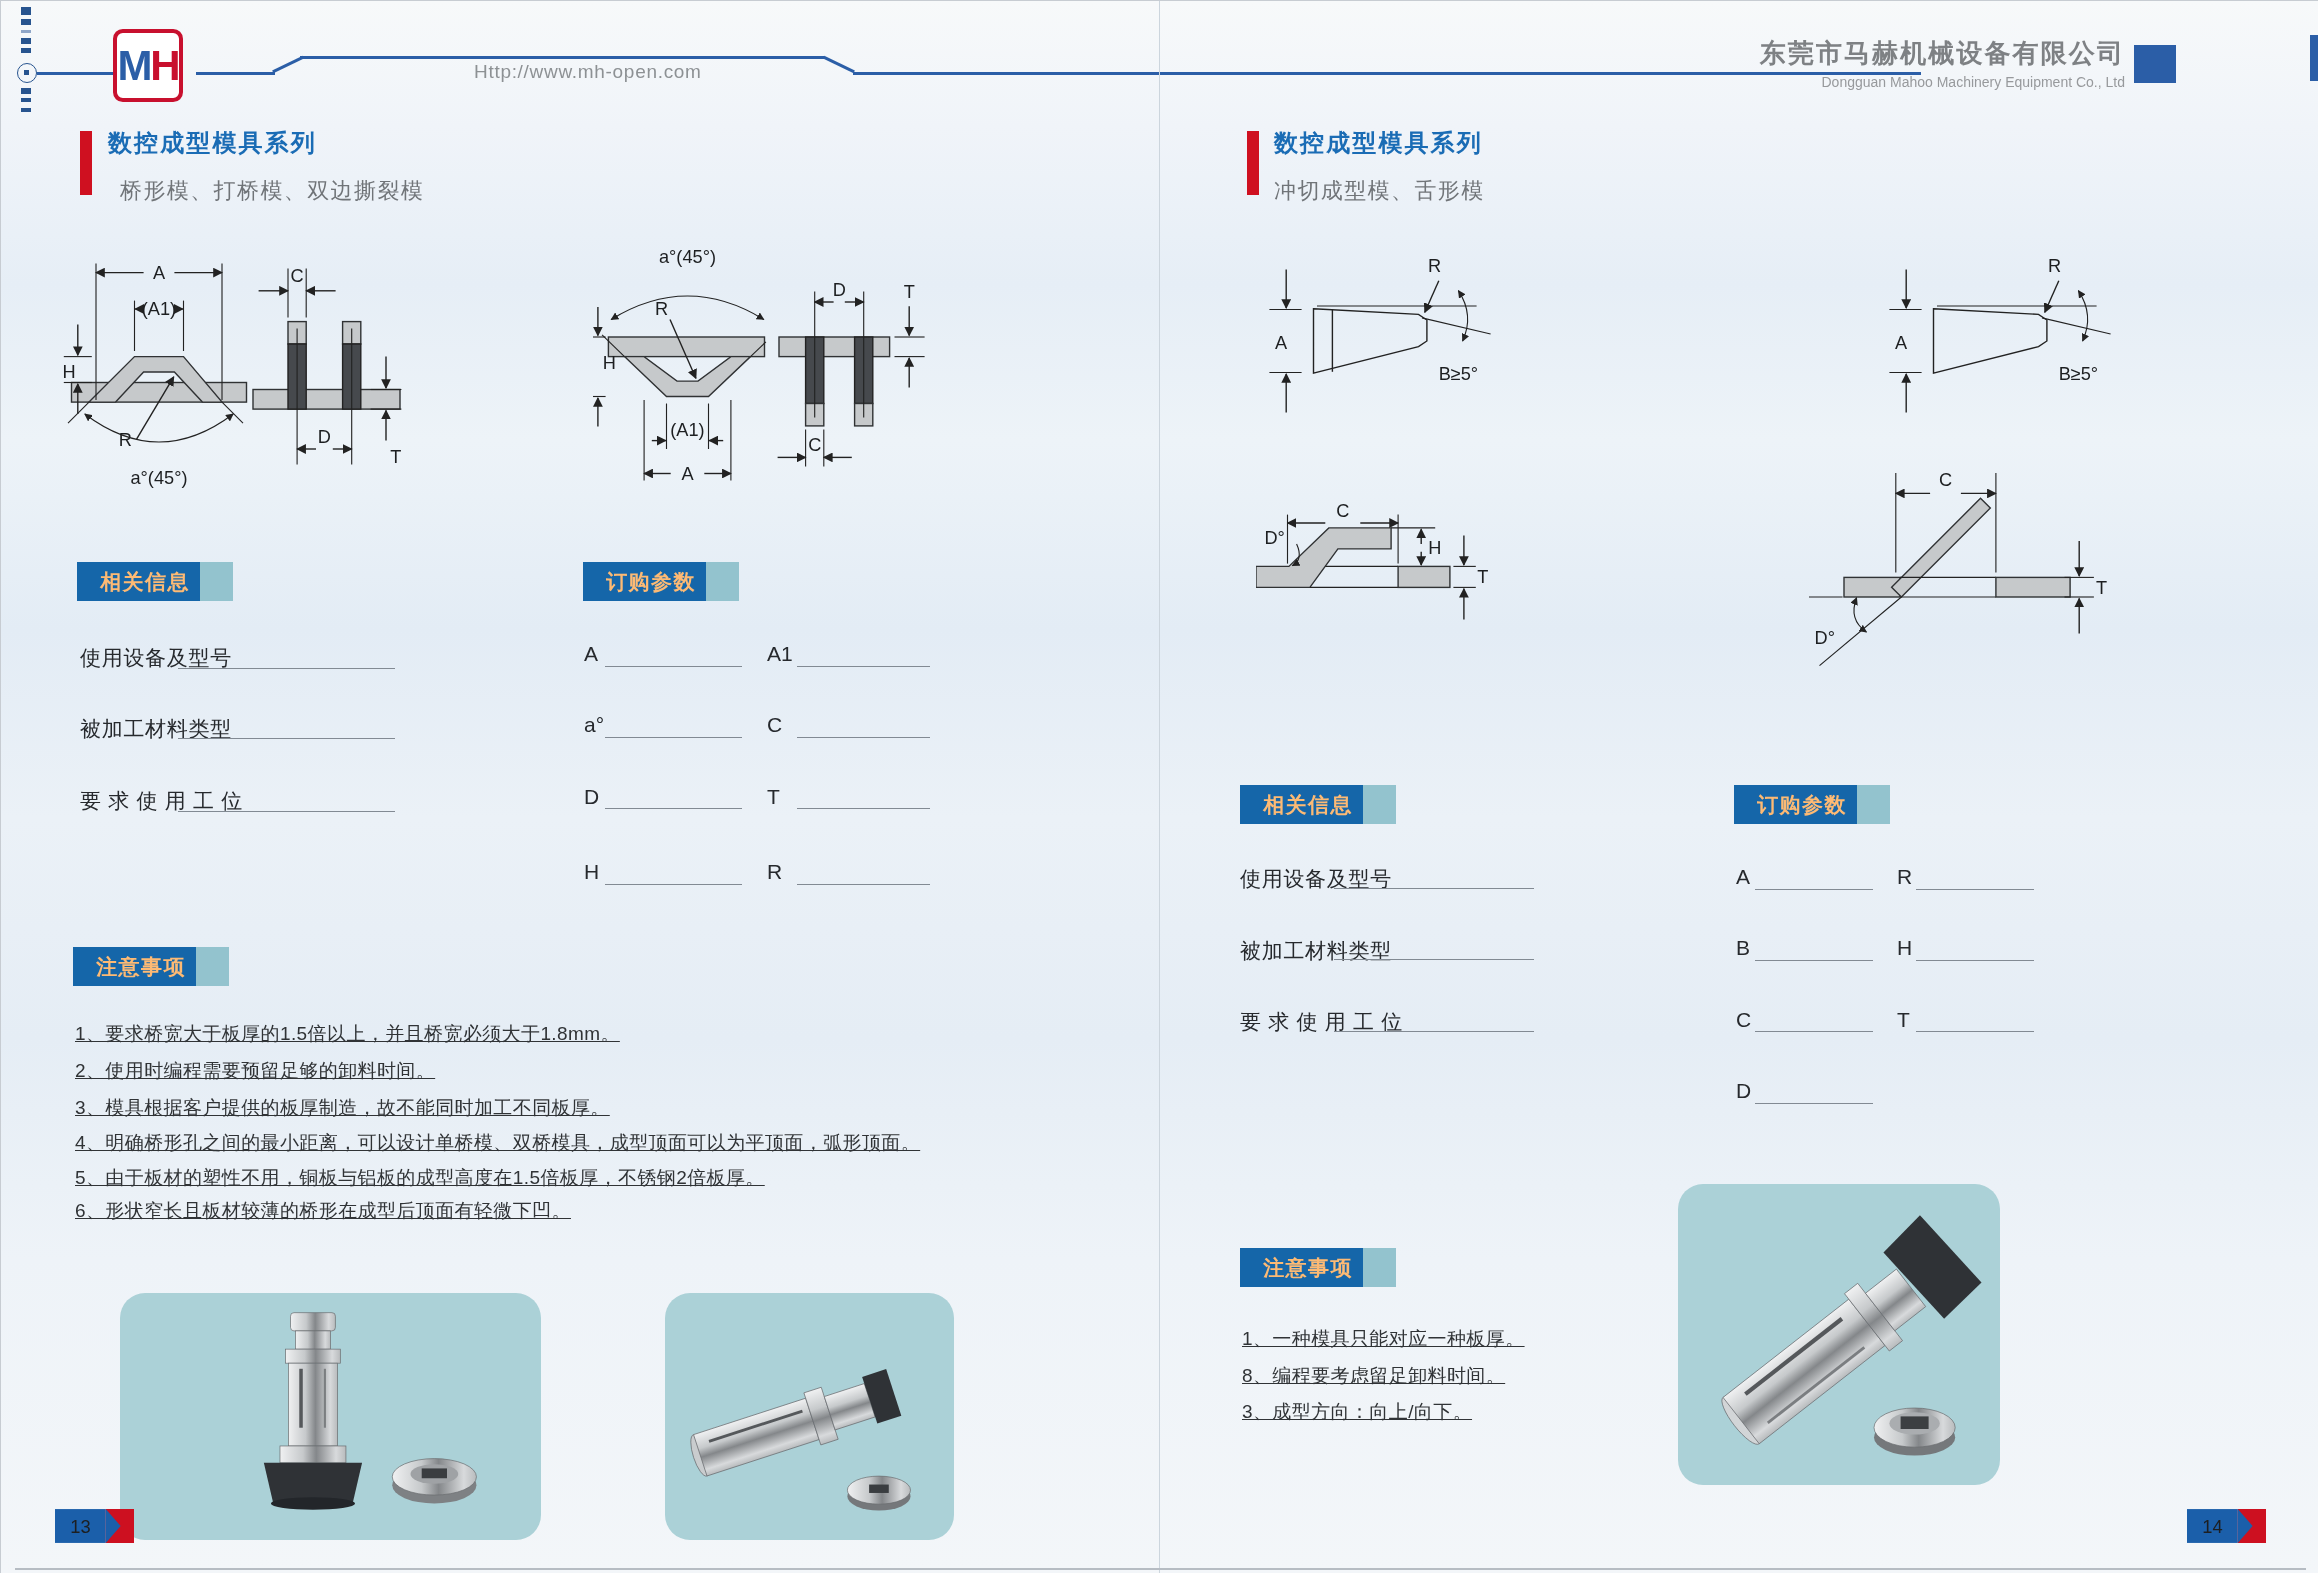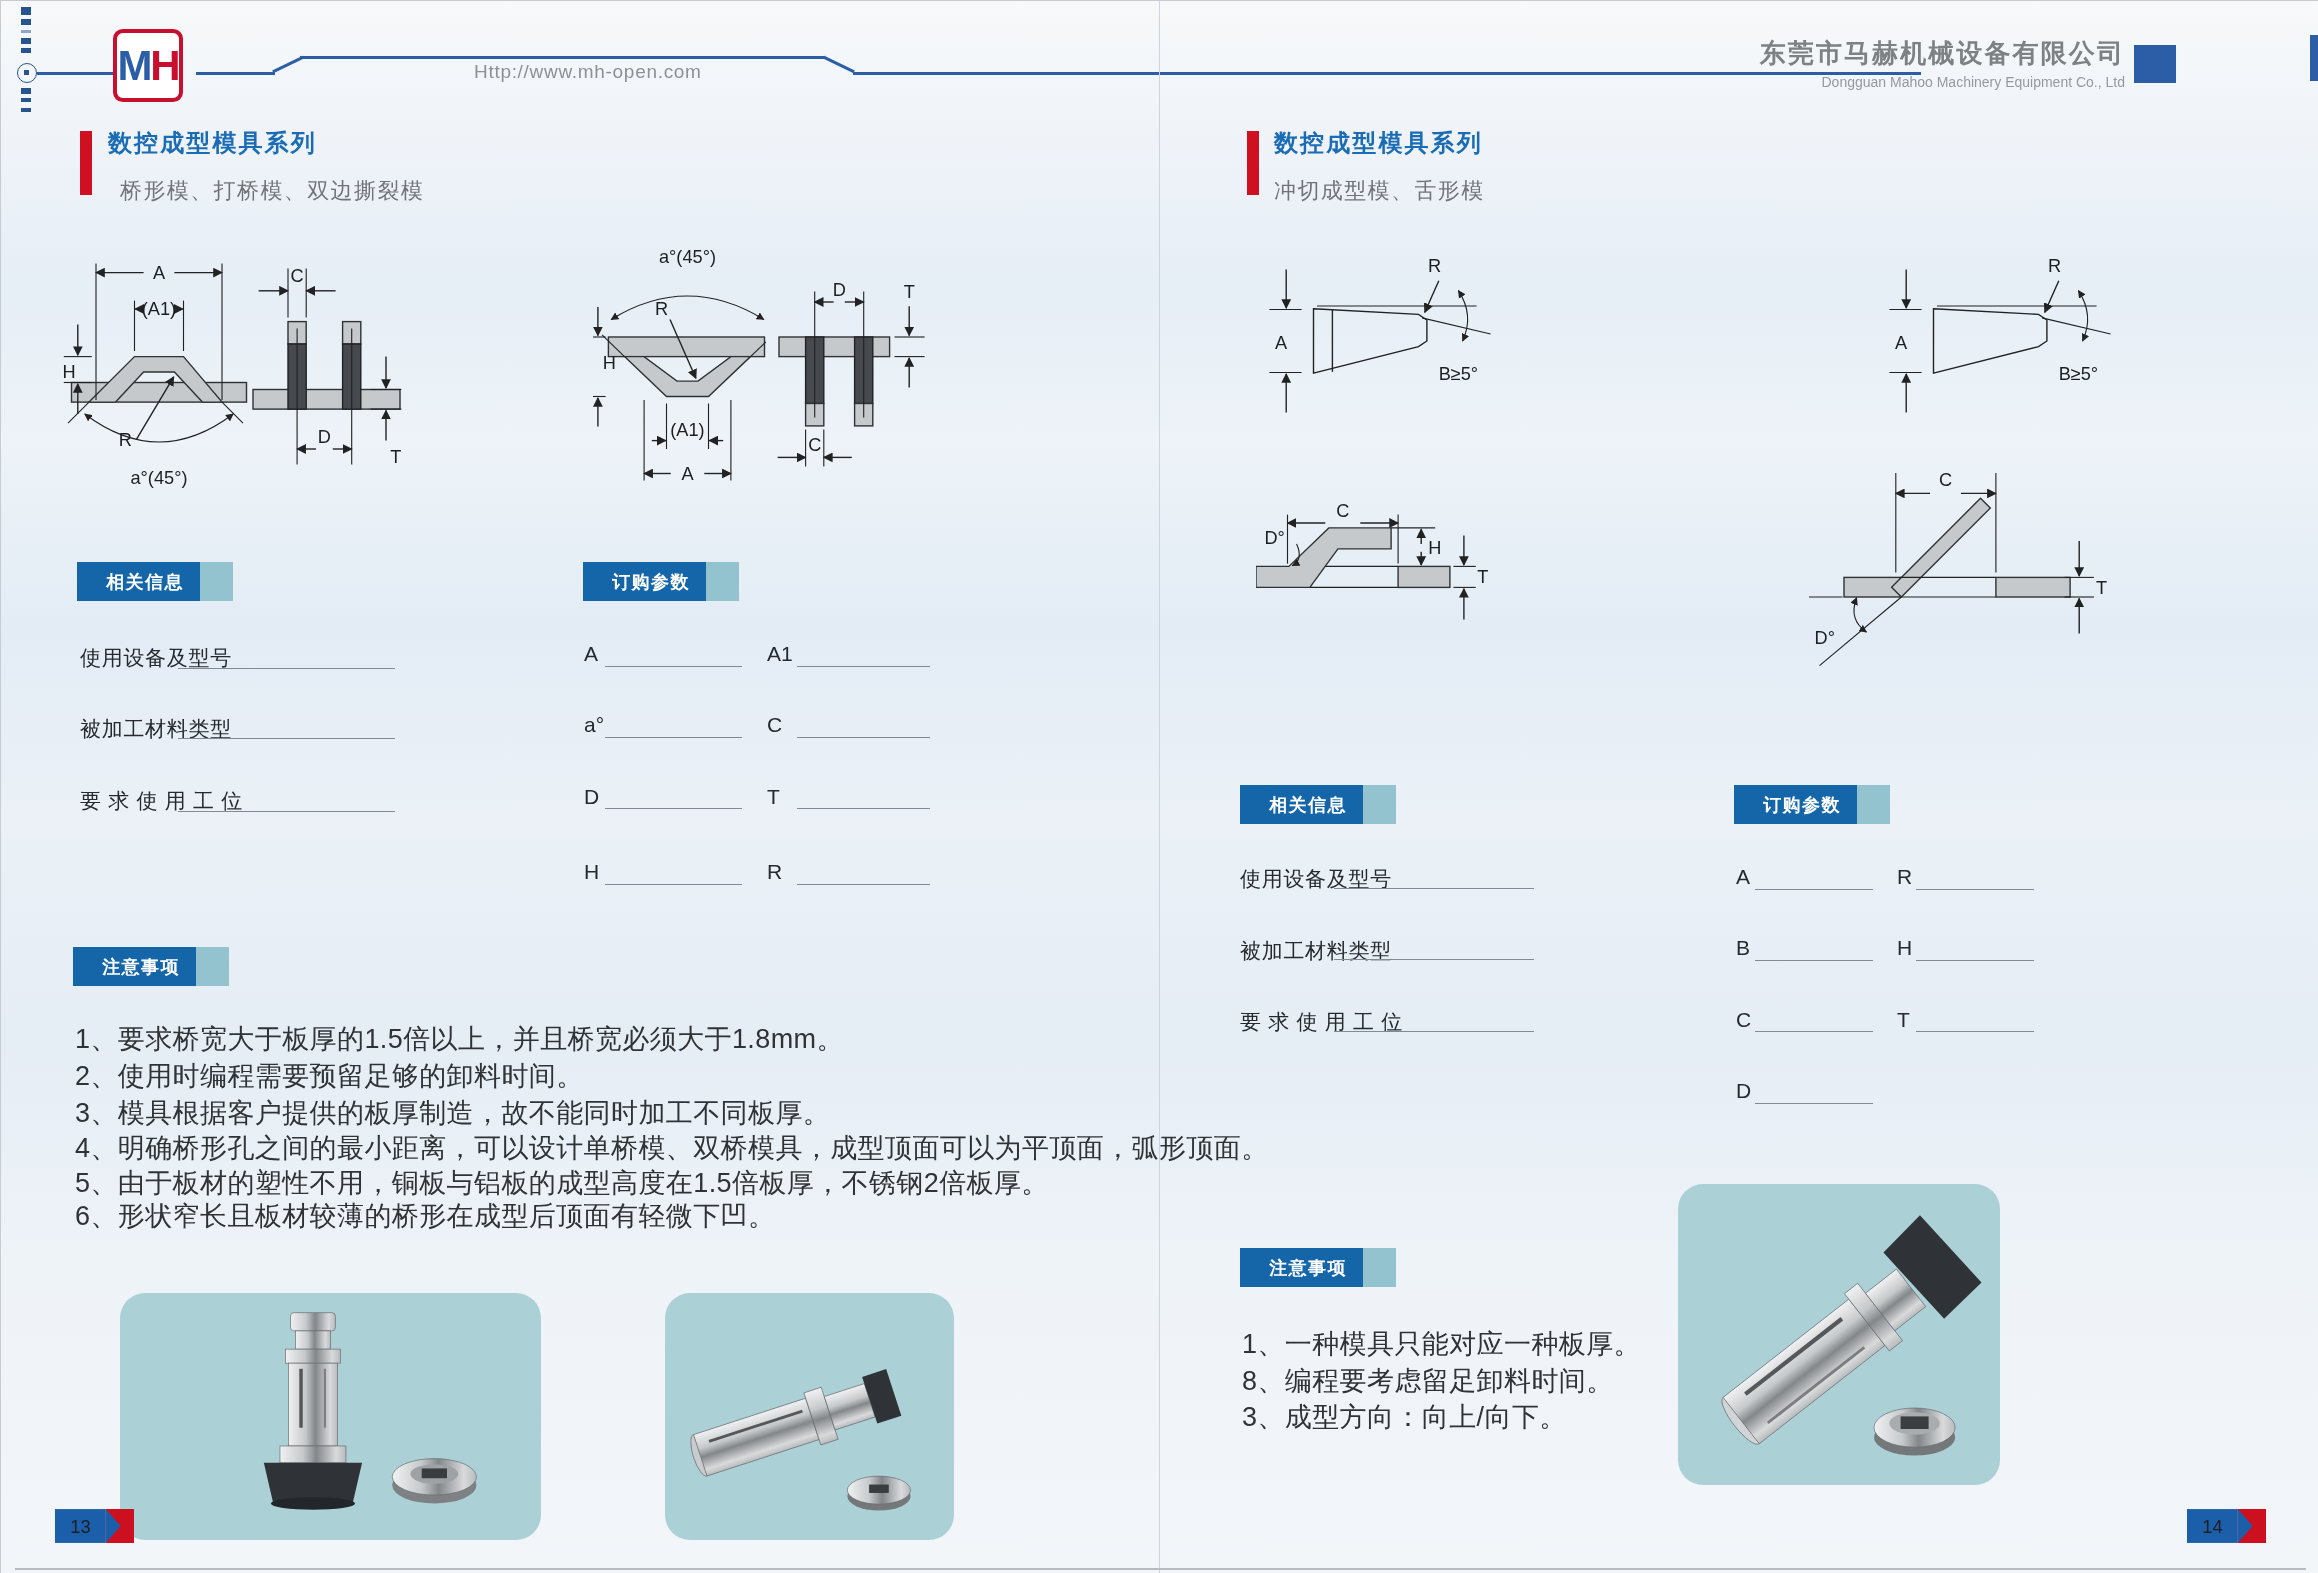--- a/index.html
+++ b/index.html
@@ -4,27 +4,27 @@
 <style>
   html,body{margin:0;padding:0;background:#dde3ea;}
   #page{position:relative;width:2319px;height:1574px;overflow:hidden;box-sizing:border-box;
         border:0.7px solid #c7ccd2;
         background:linear-gradient(180deg,#f7f9fa 0%,#f0f4f9 8%,#e6eef6 18%,#edf3f8 28%,#e3ecf5 40%,#ebf1f7 52%,#e5edf5 66%,#eef3f8 80%,#f3f6f9 100%);
         font-family:"Liberation Sans","DejaVu Sans",sans-serif;}
   .abs{position:absolute;}
   .hline{position:absolute;height:2.8px;background:#2b5ea7;}
   .dot{position:absolute;left:19.6px;width:10.5px;background:#27548f;}
   .sec-hdr{position:absolute;width:156px;height:39px;}
-  .sec-hdr .blue{position:absolute;left:0;top:0;width:136px;height:39px;background:#1566a9;color:#ffffff;
-                 font-size:18px;font-weight:bold;display:flex;align-items:center;justify-content:center;letter-spacing:1.4px;}
+  .sec-hdr .blue{position:absolute;left:0;top:0;width:136px;height:39px;background:#1566a9;color:#fdba74;
+                 font-size:21px;font-weight:bold;display:flex;align-items:center;justify-content:center;letter-spacing:1.4px;}
   .sec-hdr .teal{position:absolute;left:123px;top:0;width:33px;height:39px;background:#93c3ce;}
   .flabel{position:absolute;font-size:21px;color:#26292d;letter-spacing:0.7px;white-space:nowrap;}
   .plabel{position:absolute;font-size:21px;color:#26292d;white-space:nowrap;}
   .uline{position:absolute;height:1.4px;background:#828a93;}
-  .note{position:absolute;font-size:27px;color:#303336;white-space:nowrap;letter-spacing:0.4px;}
+  .note{position:absolute;font-size:19px;color:#303336;white-space:nowrap;letter-spacing:0.4px;text-decoration:underline;}
   .tile{position:absolute;background:#abd1d7;border-radius:25px;}
   .title-cn{position:absolute;font-size:24px;font-weight:bold;color:#1a6cb5;letter-spacing:2.1px;white-space:nowrap;}
   .subtitle{position:absolute;font-size:22px;color:#707478;letter-spacing:1.4px;white-space:nowrap;}
   .redbar{position:absolute;width:12px;height:64px;background:#cf1020;}
   svg text{font-family:"Liberation Sans","DejaVu Sans",sans-serif;fill:#1d1f21;font-size:26px;}
   .dg line,.dg path{stroke:#222;stroke-width:2;fill:none;}
   .dg .fillg{fill:#c6c9cb;stroke:#303234;stroke-width:2;}
   .dg .filld{fill:#46494d;stroke:#222;stroke-width:2;}
   .dg .thin{stroke-width:1.6;}
   #logo{position:absolute;left:112px;top:28px;width:70px;height:73px;box-sizing:border-box;border:4.2px solid #c8102e;

